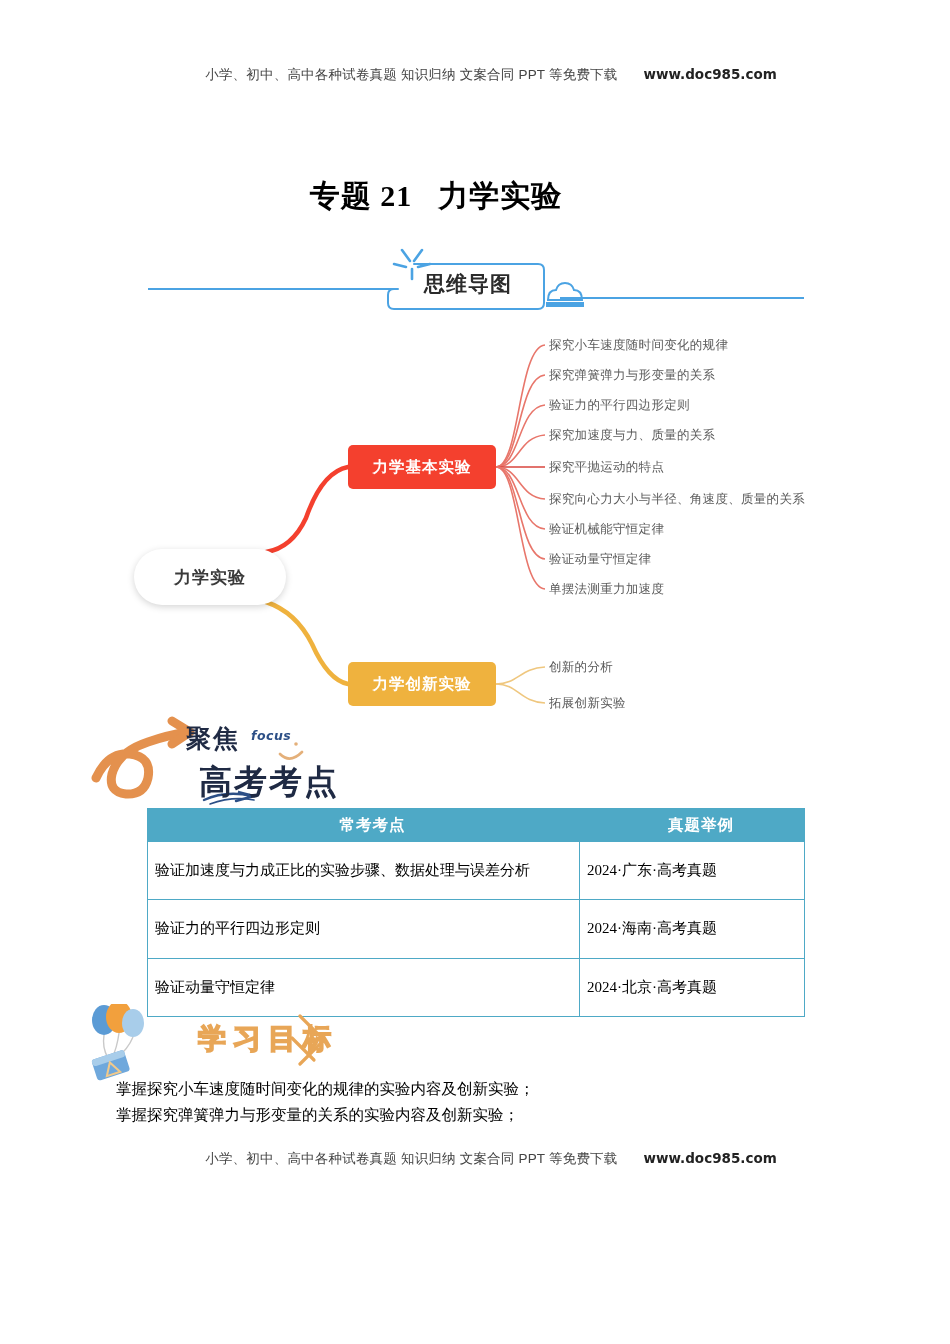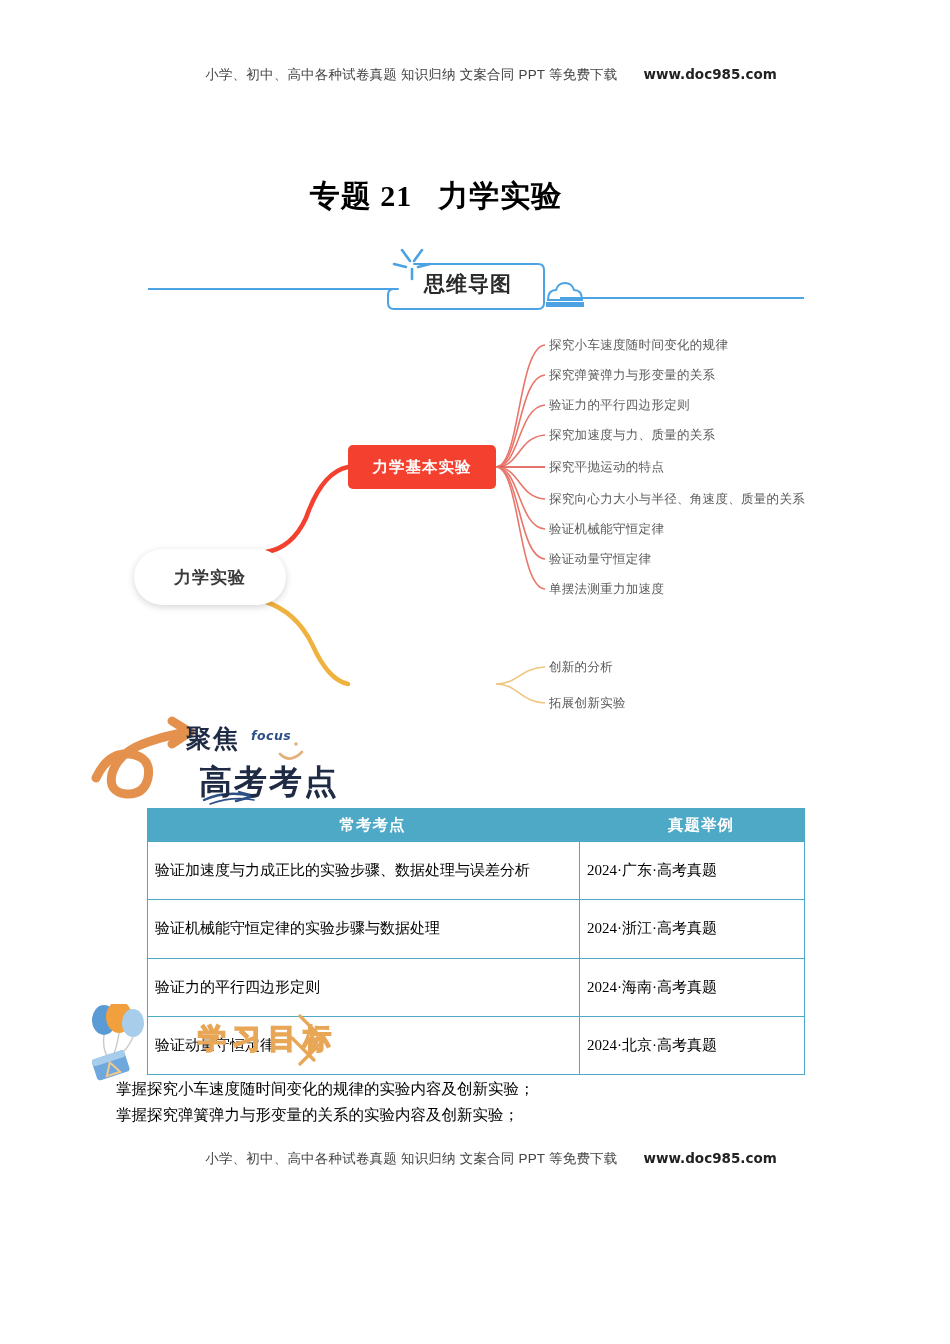--- a/index.html
+++ b/index.html
@@ -302,20 +302,21 @@
 
     <g fill="none" stroke="#EFC77F" stroke-width="1.6">
       <path d="M 496 362 C 518 362 520 346 545 345"></path>
       <path d="M 496 362 C 518 362 520 380 545 381"></path>
     </g>
   </svg>
 
   <div class="node-root">力学实验</div>
 
   <div class="node-branch" id="branch-basic">力学基本实验</div>
+  <div class="node-branch" id="branch-innov">力学创新实验</div>
 
   <div class="leaf" style="top:15px">探究小车速度随时间变化的规律</div>
   <div class="leaf" style="top:45px">探究弹簧弹力与形变量的关系</div>
   <div class="leaf" style="top:75px">验证力的平行四边形定则</div>
   <div class="leaf" style="top:105px">探究加速度与力、质量的关系</div>
   <div class="leaf" style="top:137px">探究平抛运动的特点</div>
   <div class="leaf" style="top:169px">探究向心力大小与半径、角速度、质量的关系</div>
   <div class="leaf" style="top:199px">验证机械能守恒定律</div>
   <div class="leaf" style="top:229px">验证动量守恒定律</div>
   <div class="leaf" style="top:259px">单摆法测重力加速度</div>
@@ -355,24 +356,20 @@
       <th>常考考点</th>
       <th>真题举例</th>
     </tr>
   </thead>
   <tbody>
     <tr>
       <td>验证加速度与力成正比的实验步骤、数据处理与误差分析</td>
       <td>2024·广东·高考真题</td>
     </tr>
     <tr>
-      <td>验证机械能守恒定律的实验步骤与数据处理</td>
-      <td>2024·浙江·高考真题</td>
-    </tr>
-    <tr>
       <td>验证力的平行四边形定则</td>
       <td>2024·海南·高考真题</td>
     </tr>
     <tr>
       <td>验证动量守恒定律</td>
       <td>2024·北京·高考真题</td>
     </tr>
   </tbody>
 </table>
 

